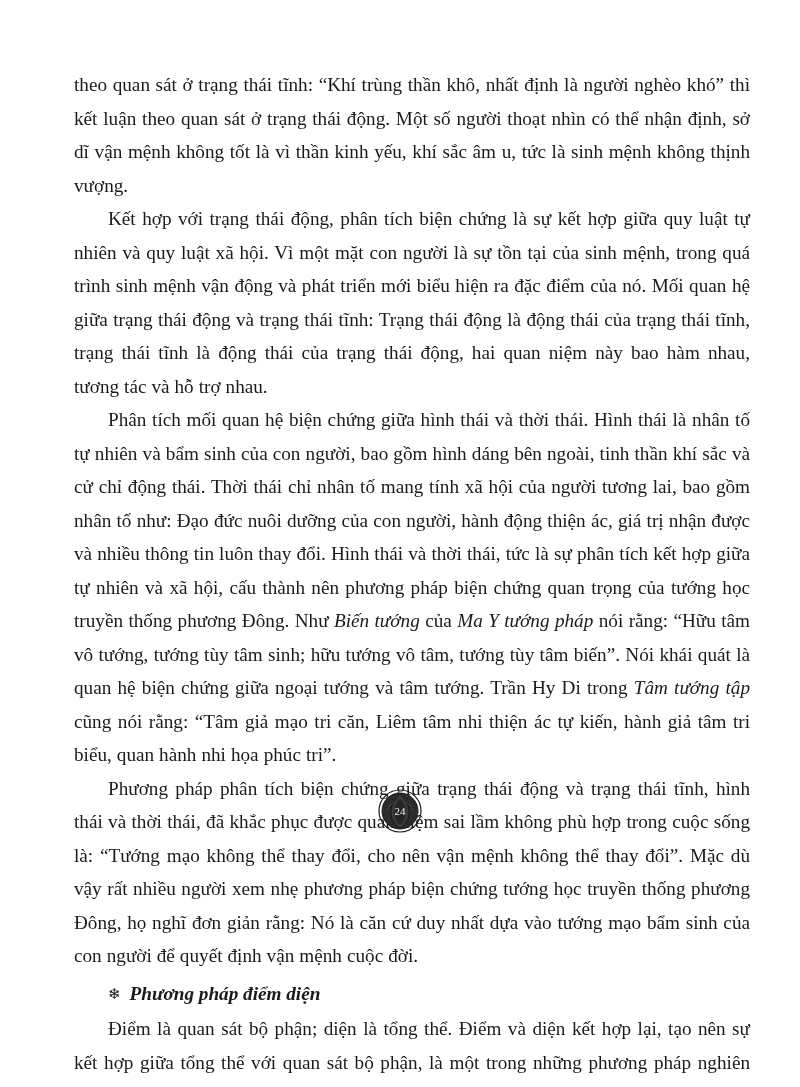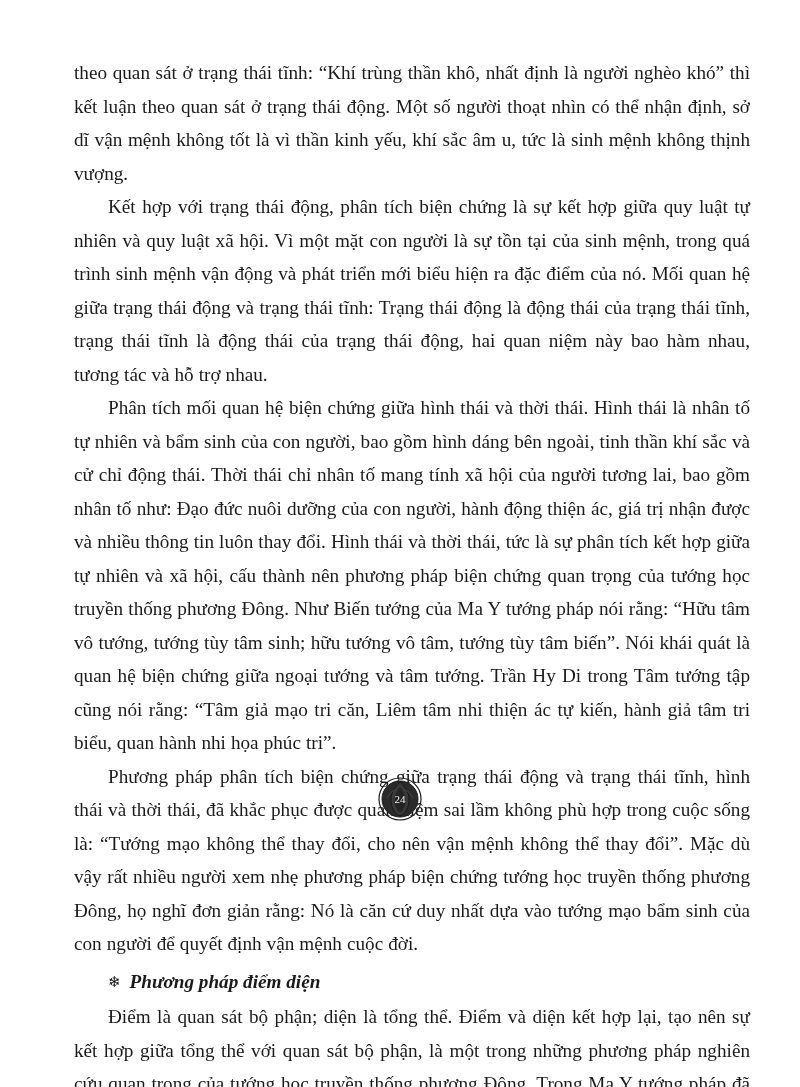--- a/index.html
+++ b/index.html
@@ -10,21 +10,21 @@
   body {
     width: 800px;
     height: 1087px;
     font-family: "Liberation Serif", "DejaVu Serif", serif;
     color: #1a1a1a;
     position: relative;
     overflow: hidden;
   }
   .page {
     position: absolute;
-    top: 4px;
+    top: 16px;
     left: 0;
     width: 800px;
     height: 832px;
     box-sizing: border-box;
     padding: 52px 38px 0 62px;
   }
   .content {
     width: 676px;
     margin: 0 auto;
   }
@@ -33,21 +33,21 @@
     font-size: 19.2px;
     line-height: 33.5px;
     text-align: justify;
     text-justify: inter-word;
     text-indent: 0;
     word-spacing: 0.2px;
   }
   p.indent {
     text-indent: 34px;
   }
-  .it { }
+  .it { font-style: italic; }
   .heading-row {
     display: flex;
     align-items: baseline;
     margin: 4px 0 0 0;
     padding-left: 34px;
   }
   .bullet-glyph {
     font-size: 15px;
     line-height: 33.5px;
     margin-right: 9px;

